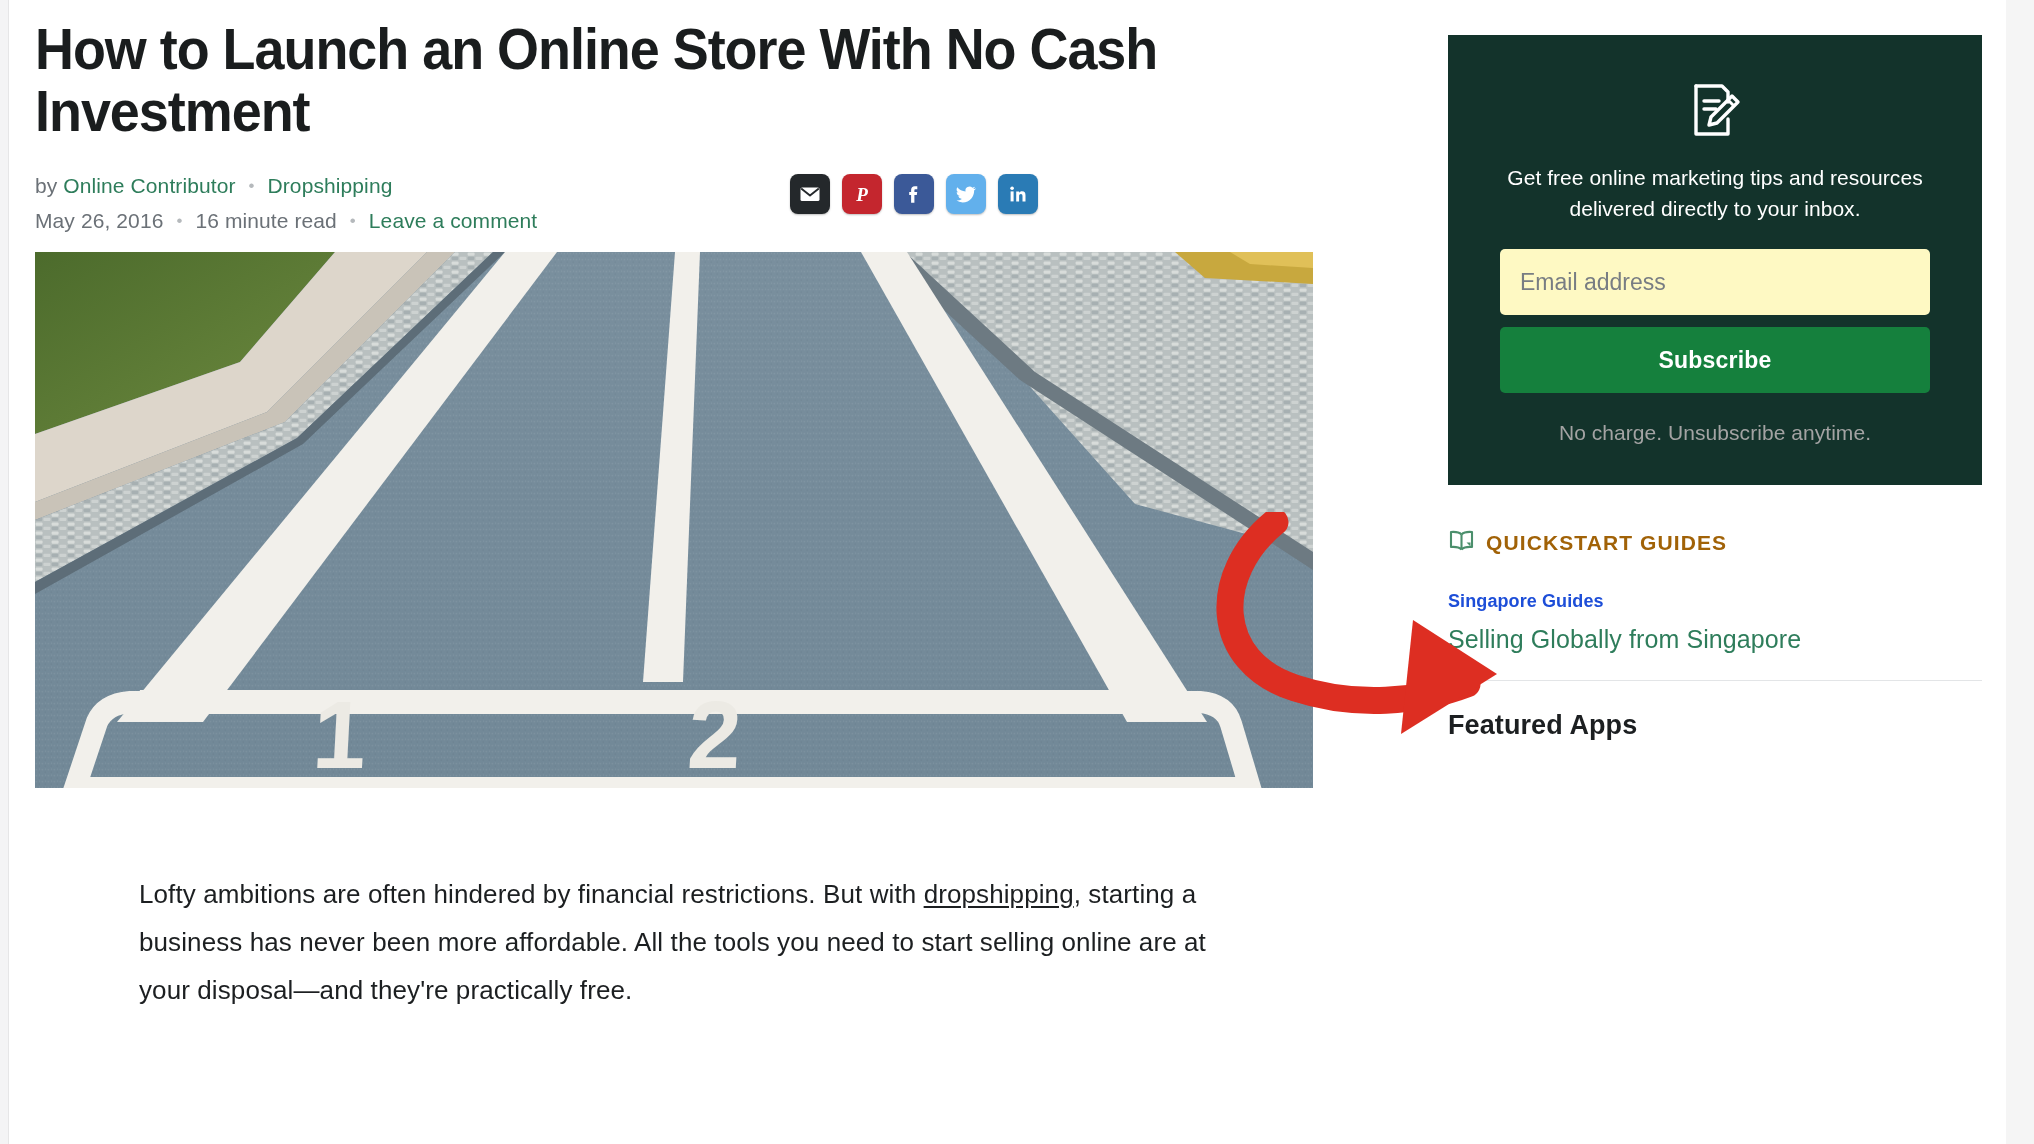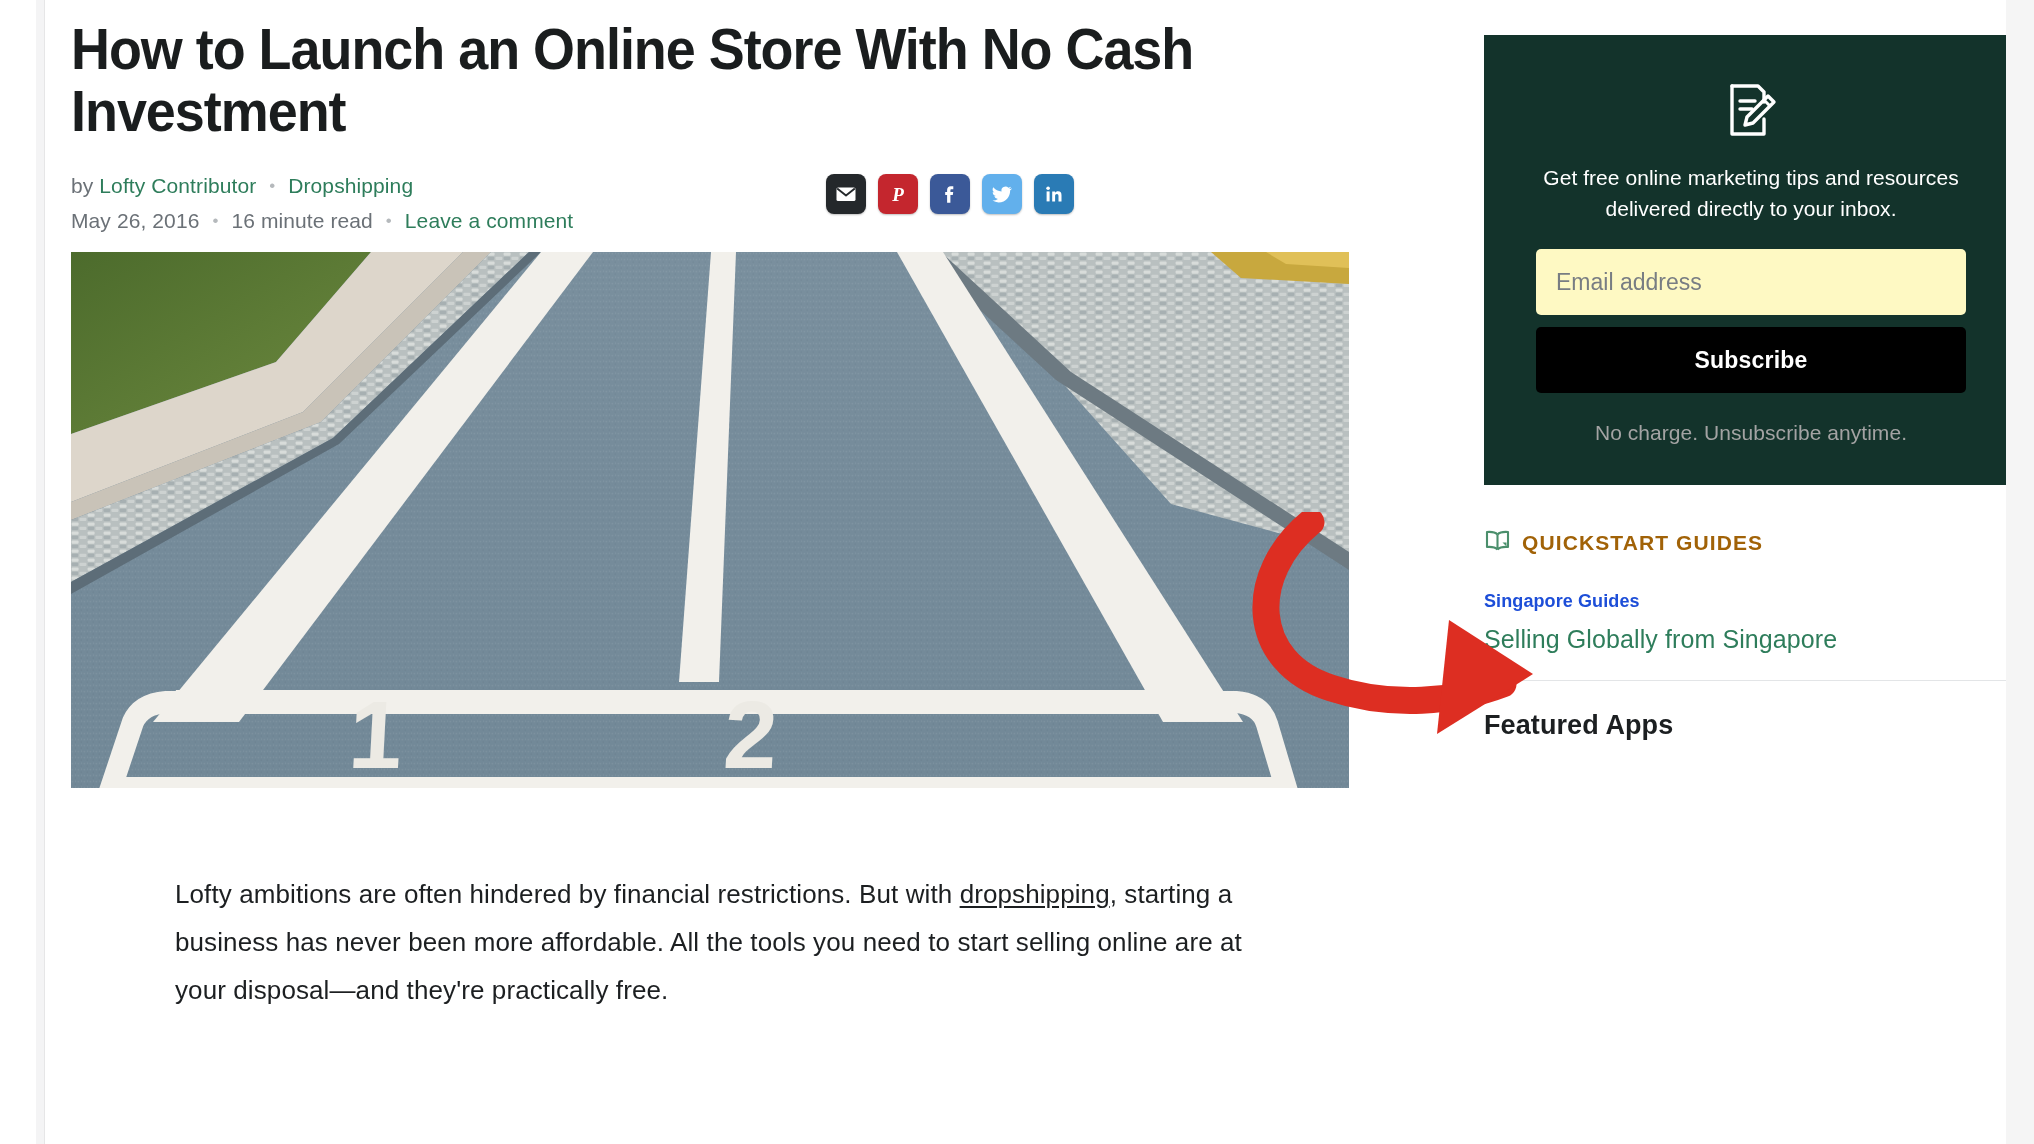--- a/index.html
+++ b/index.html
@@ -11,21 +11,20 @@
     width: 2034px;
     height: 1144px;
     overflow: hidden;
     font-family: "Liberation Sans", sans-serif;
     position: relative;
   }
   .page {
     position: absolute;
     inset: 0;
     background: #ffffff;
-    margin-left: 36px;
   }
   
   .left-edge {
     position: absolute;
     left: 0; top: 0;
     width: 9px; height: 1144px;
     background: #f4f4f5;
     border-right: 1px solid #e6e6e7;
     box-sizing: border-box;
   }
@@ -178,21 +177,21 @@
     outline: none;
     display: block;
   }
   .email-input::placeholder { color: #787d83; }
   .subscribe-btn {
     margin-top: 12px;
     width: 100%;
     height: 66px;
     border: none;
     border-radius: 5px;
-    background: #000000;
+    background: #15803d;
     color: #ffffff;
     font-size: 23px;
     font-weight: 700;
     font-family: "Liberation Sans", sans-serif;
     cursor: pointer;
     display: block;
     letter-spacing: 0.2px;
   }
   .no-charge {
     color: #a3a3a3;
@@ -260,21 +259,21 @@
 
   <div class="left-edge"></div>
 
   <div class="main-col">
 
     <h1 class="post-title">How to Launch an Online Store With No Cash Investment</h1>
 
     <div class="meta-block">
       <div class="meta-line">
         <span>by</span>
-        <a href="#">Lofty Contributor</a>
+        <a href="#">Online Contributor</a>
         <span class="meta-sep">•</span>
         <a href="#">Dropshipping</a>
       </div>
       <div class="meta-line">
         <span>May 26, 2016</span>
         <span class="meta-sep">•</span>
         <span>16 minute read</span>
         <span class="meta-sep">•</span>
         <a href="#">Leave a comment</a>
       </div>

